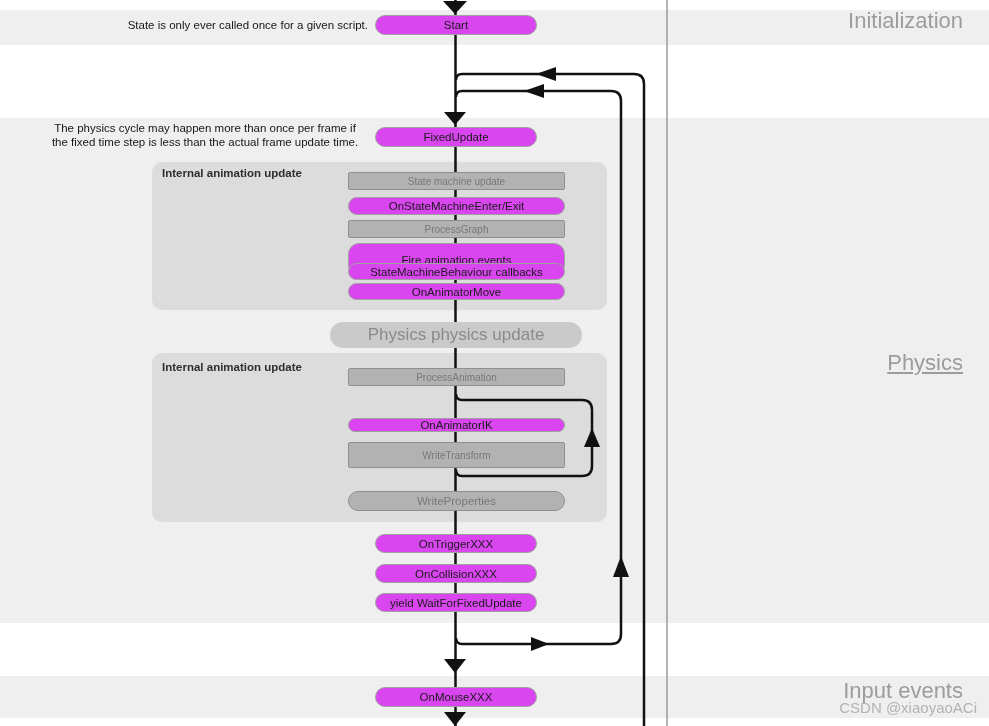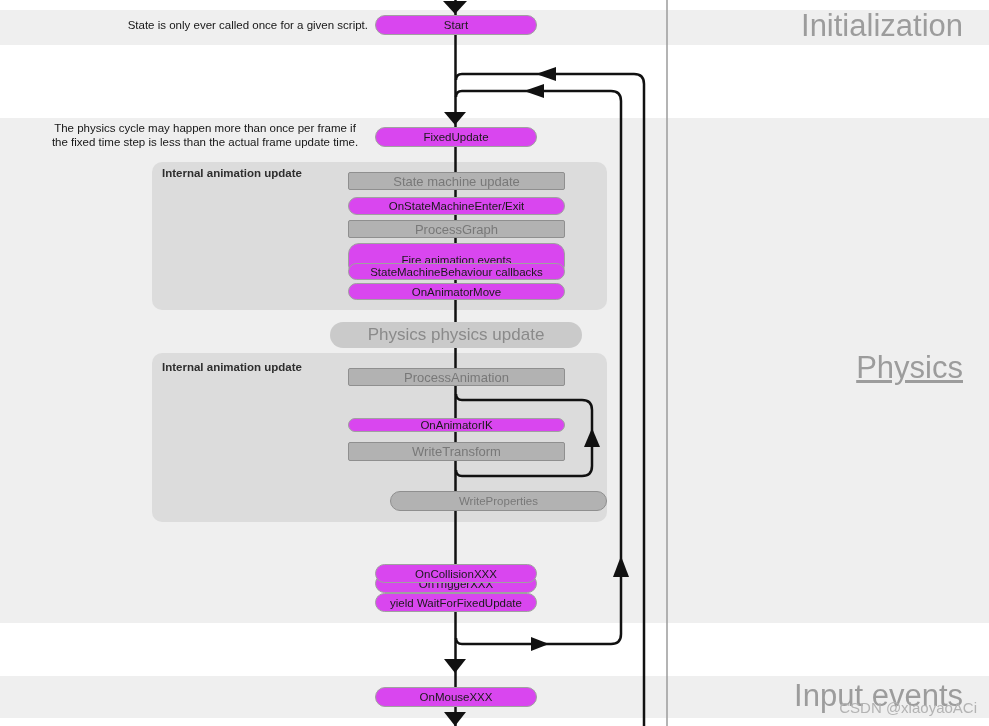--- a/index.html
+++ b/index.html
@@ -16,29 +16,29 @@
     display:flex;align-items:center;justify-content:center;
   }
   .pill{
     background:#d946ef;border:1.5px solid #a0a0a0;border-radius:11px;
     display:flex;align-items:center;justify-content:center;
     font-size:11.5px;color:#1a1a1a;box-sizing:border-box;
   }
   .graybox{
     background:#b2b2b2;border:1px solid #8f8f8f;border-radius:2px;
     display:flex;align-items:center;justify-content:center;
-    font-size:13px;color:#787878;box-sizing:border-box;
+    font-size:10px;color:#787878;box-sizing:border-box;
   }
   .graypill{
     background:#b2b2b2;border:1px solid #8f8f8f;border-radius:11px;
     display:flex;align-items:center;justify-content:center;
-    font-size:11.5px;color:#787878;box-sizing:border-box;margin-left:42px;
+    font-size:11.5px;color:#787878;box-sizing:border-box;
   }
   .note{font-size:11.5px;color:#161616;line-height:13.5px;}
-  .section-label{font-size:31px;color:#9c9c9c;white-space:nowrap;}
+  .section-label{font-size:22px;color:#9c9c9c;white-space:nowrap;}
   .watermark{font-size:15px;color:#b3b3b3;white-space:nowrap;}
   svg{position:absolute;left:0;top:0;}
 </style>
 </head>
 <body>
 
 <div id="canvas">
 
   <div class="abs band" style="top:10px;height:35px;"></div>
   <div class="abs band" style="top:118px;height:505px;"></div>
@@ -75,24 +75,24 @@
 
   <div class="abs graybox" style="left:348px;top:172px;width:217px;height:18px;">State machine update</div>
   <div class="abs pill" style="left:348px;top:197px;width:217px;height:18px;">OnStateMachineEnter/Exit</div>
   <div class="abs graybox" style="left:348px;top:220px;width:217px;height:18px;">ProcessGraph</div>
   <div class="abs pill" style="left:348px;top:243px;width:217px;height:33px;">Fire animation events</div>
   <div class="abs pill" style="left:348px;top:263px;width:217px;height:17px;">StateMachineBehaviour callbacks</div>
   <div class="abs pill" style="left:348px;top:283px;width:217px;height:17px;">OnAnimatorMove</div>
 
   <div class="abs graybox" style="left:348px;top:368px;width:217px;height:18px;">ProcessAnimation</div>
   <div class="abs pill" style="left:348px;top:418px;width:217px;height:14px;">OnAnimatorIK</div>
-  <div class="abs graybox" style="left:348px;top:442px;width:217px;height:19px;">WriteTransform</div>
+  <div class="abs graybox" style="left:348px;top:442px;width:217px;height:26px;">WriteTransform</div>
   <div class="abs graypill" style="left:348px;top:491px;width:217px;height:20px;">WriteProperties</div>
 
-  <div class="abs pill" style="left:375px;top:534px;width:162px;height:19px;margin-top:40px;">OnTriggerXXX</div>
+  <div class="abs pill" style="left:375px;top:534px;width:162px;height:19px;">OnTriggerXXX</div>
   <div class="abs pill" style="left:375px;top:564px;width:162px;height:19px;">OnCollisionXXX</div>
   <div class="abs pill" style="left:375px;top:593px;width:162px;height:19px;">yield WaitForFixedUpdate</div>
   <div class="abs pill" style="left:375px;top:687px;width:162px;height:20px;">OnMouseXXX</div>
 
   <div class="abs note" style="left:60px;top:19px;width:308px;text-align:right;">State is only ever called once for a given script.</div>
   <div class="abs note" style="left:38px;top:122px;width:334px;text-align:center;">
     <div>The physics cycle may happen more than once per frame if</div>
     <div>the fixed time step is less than the actual frame update time.</div>
   </div>
 

